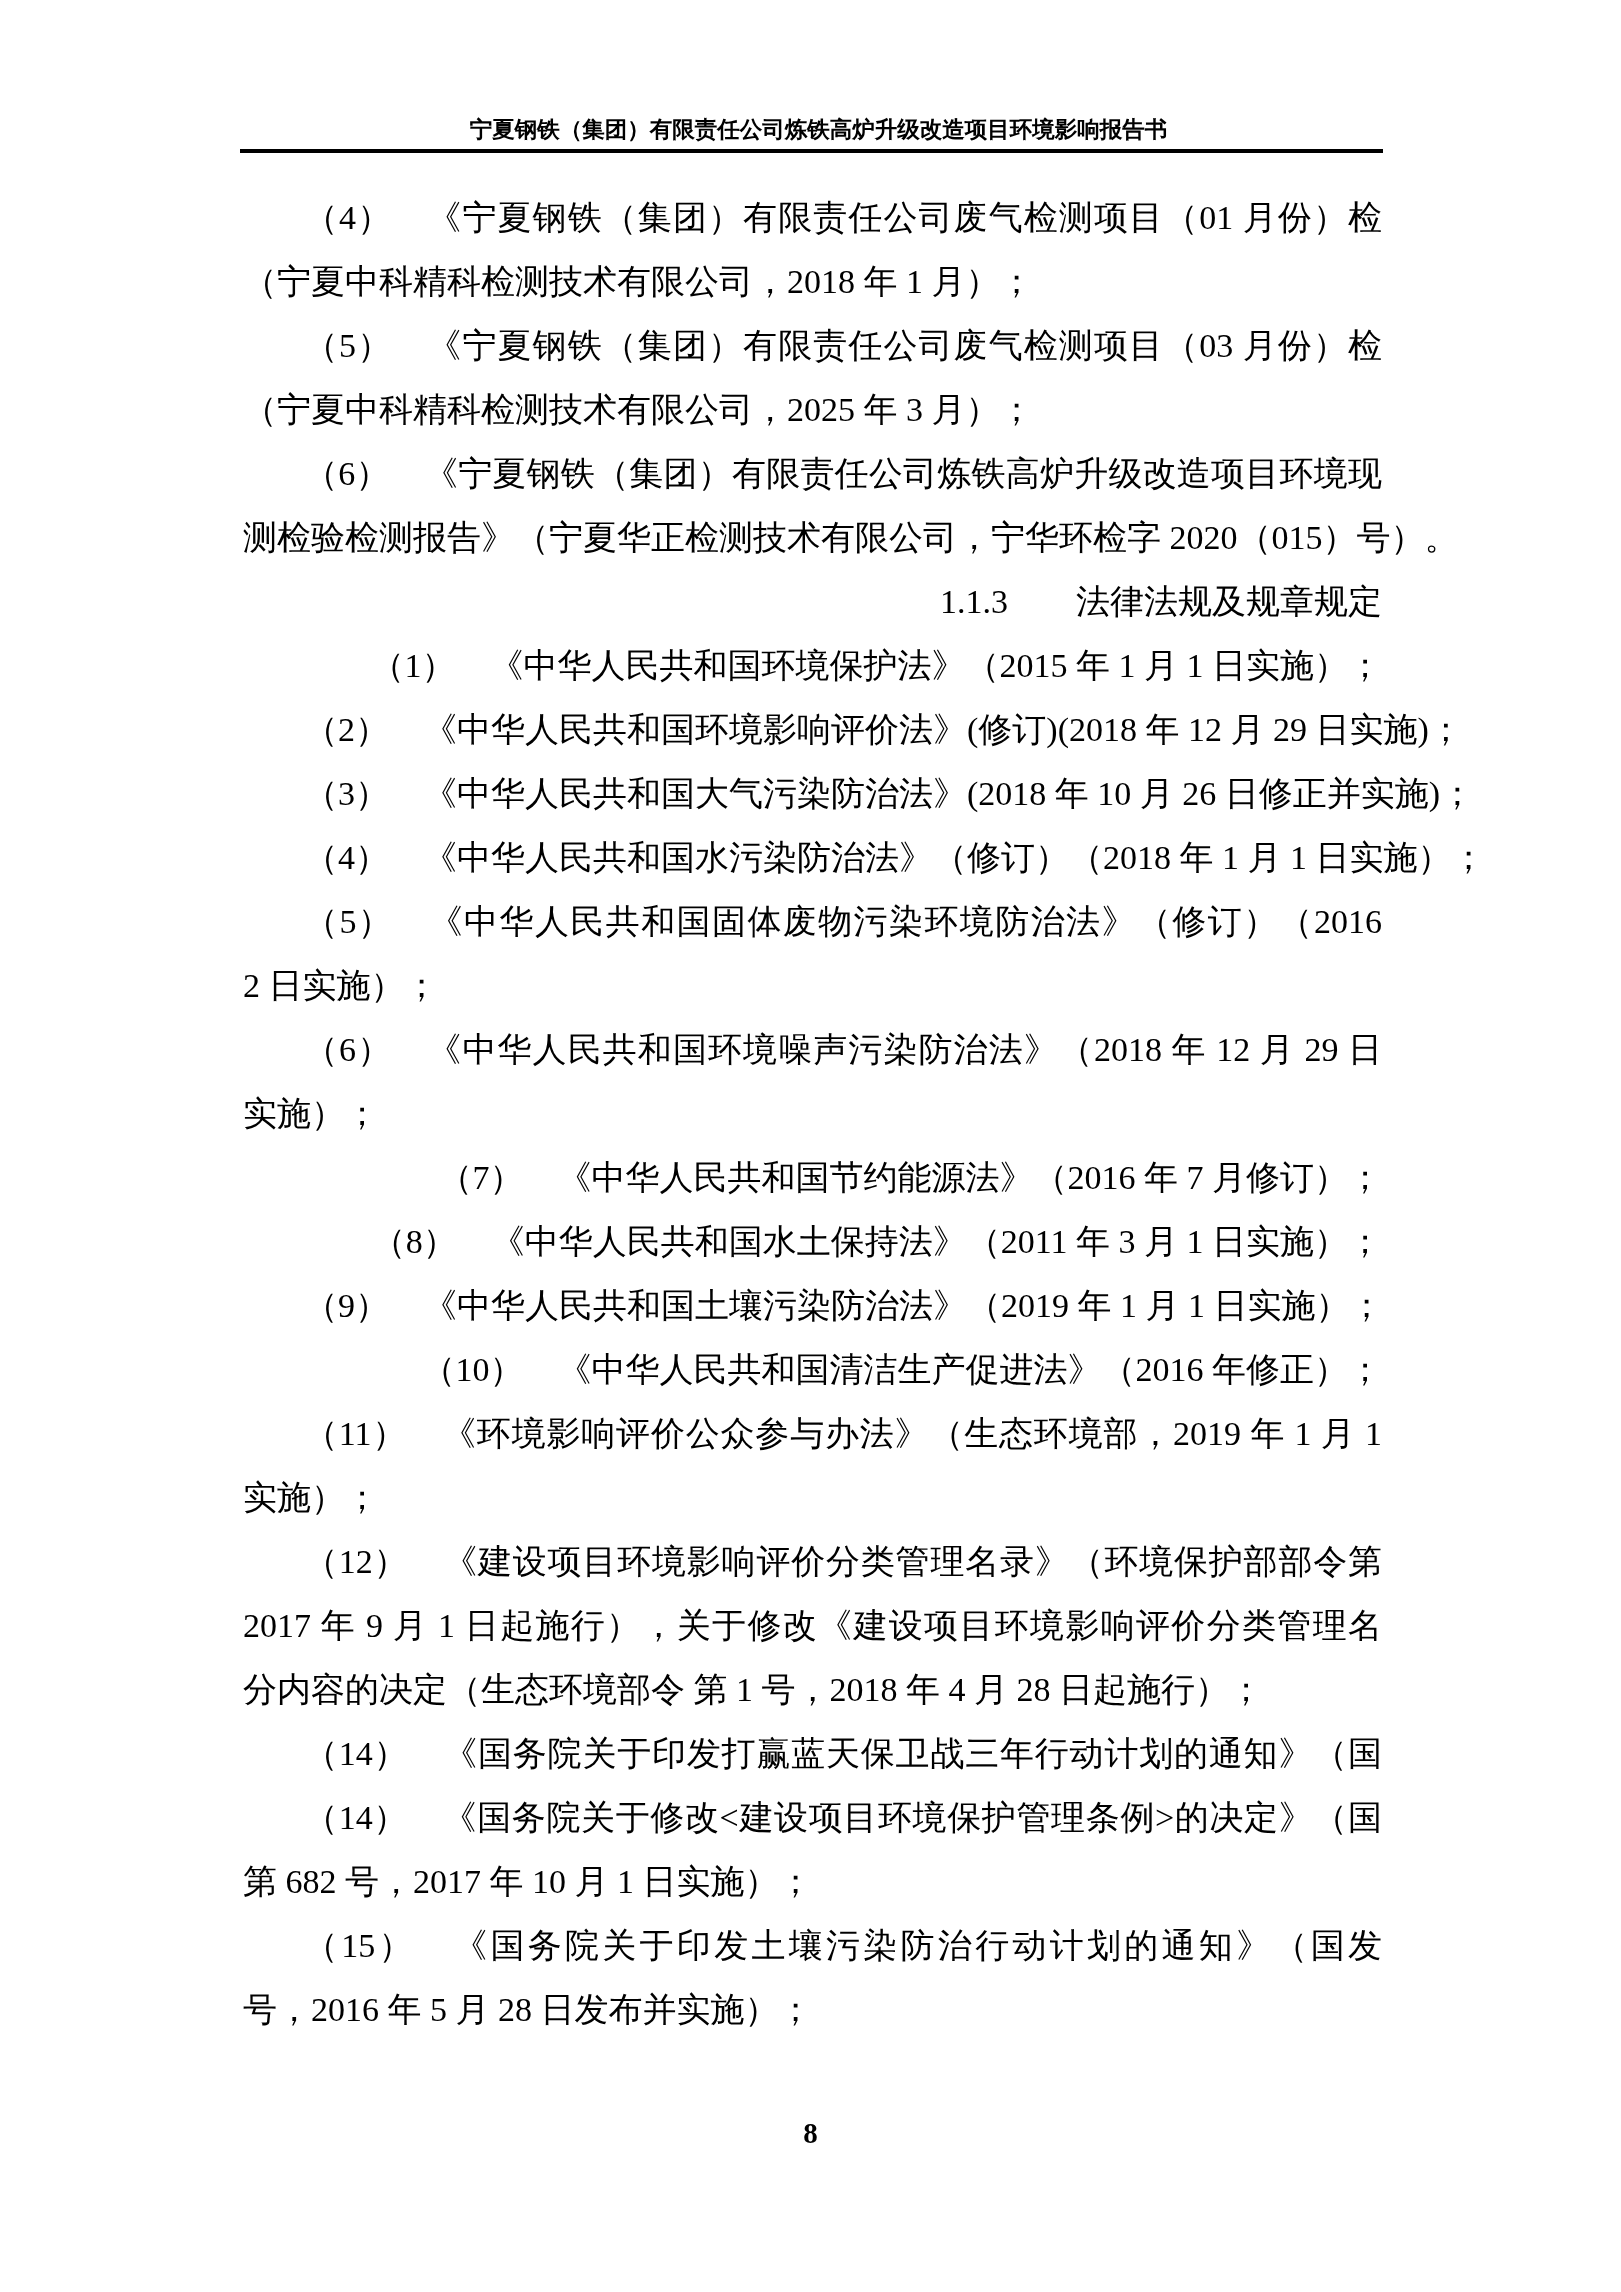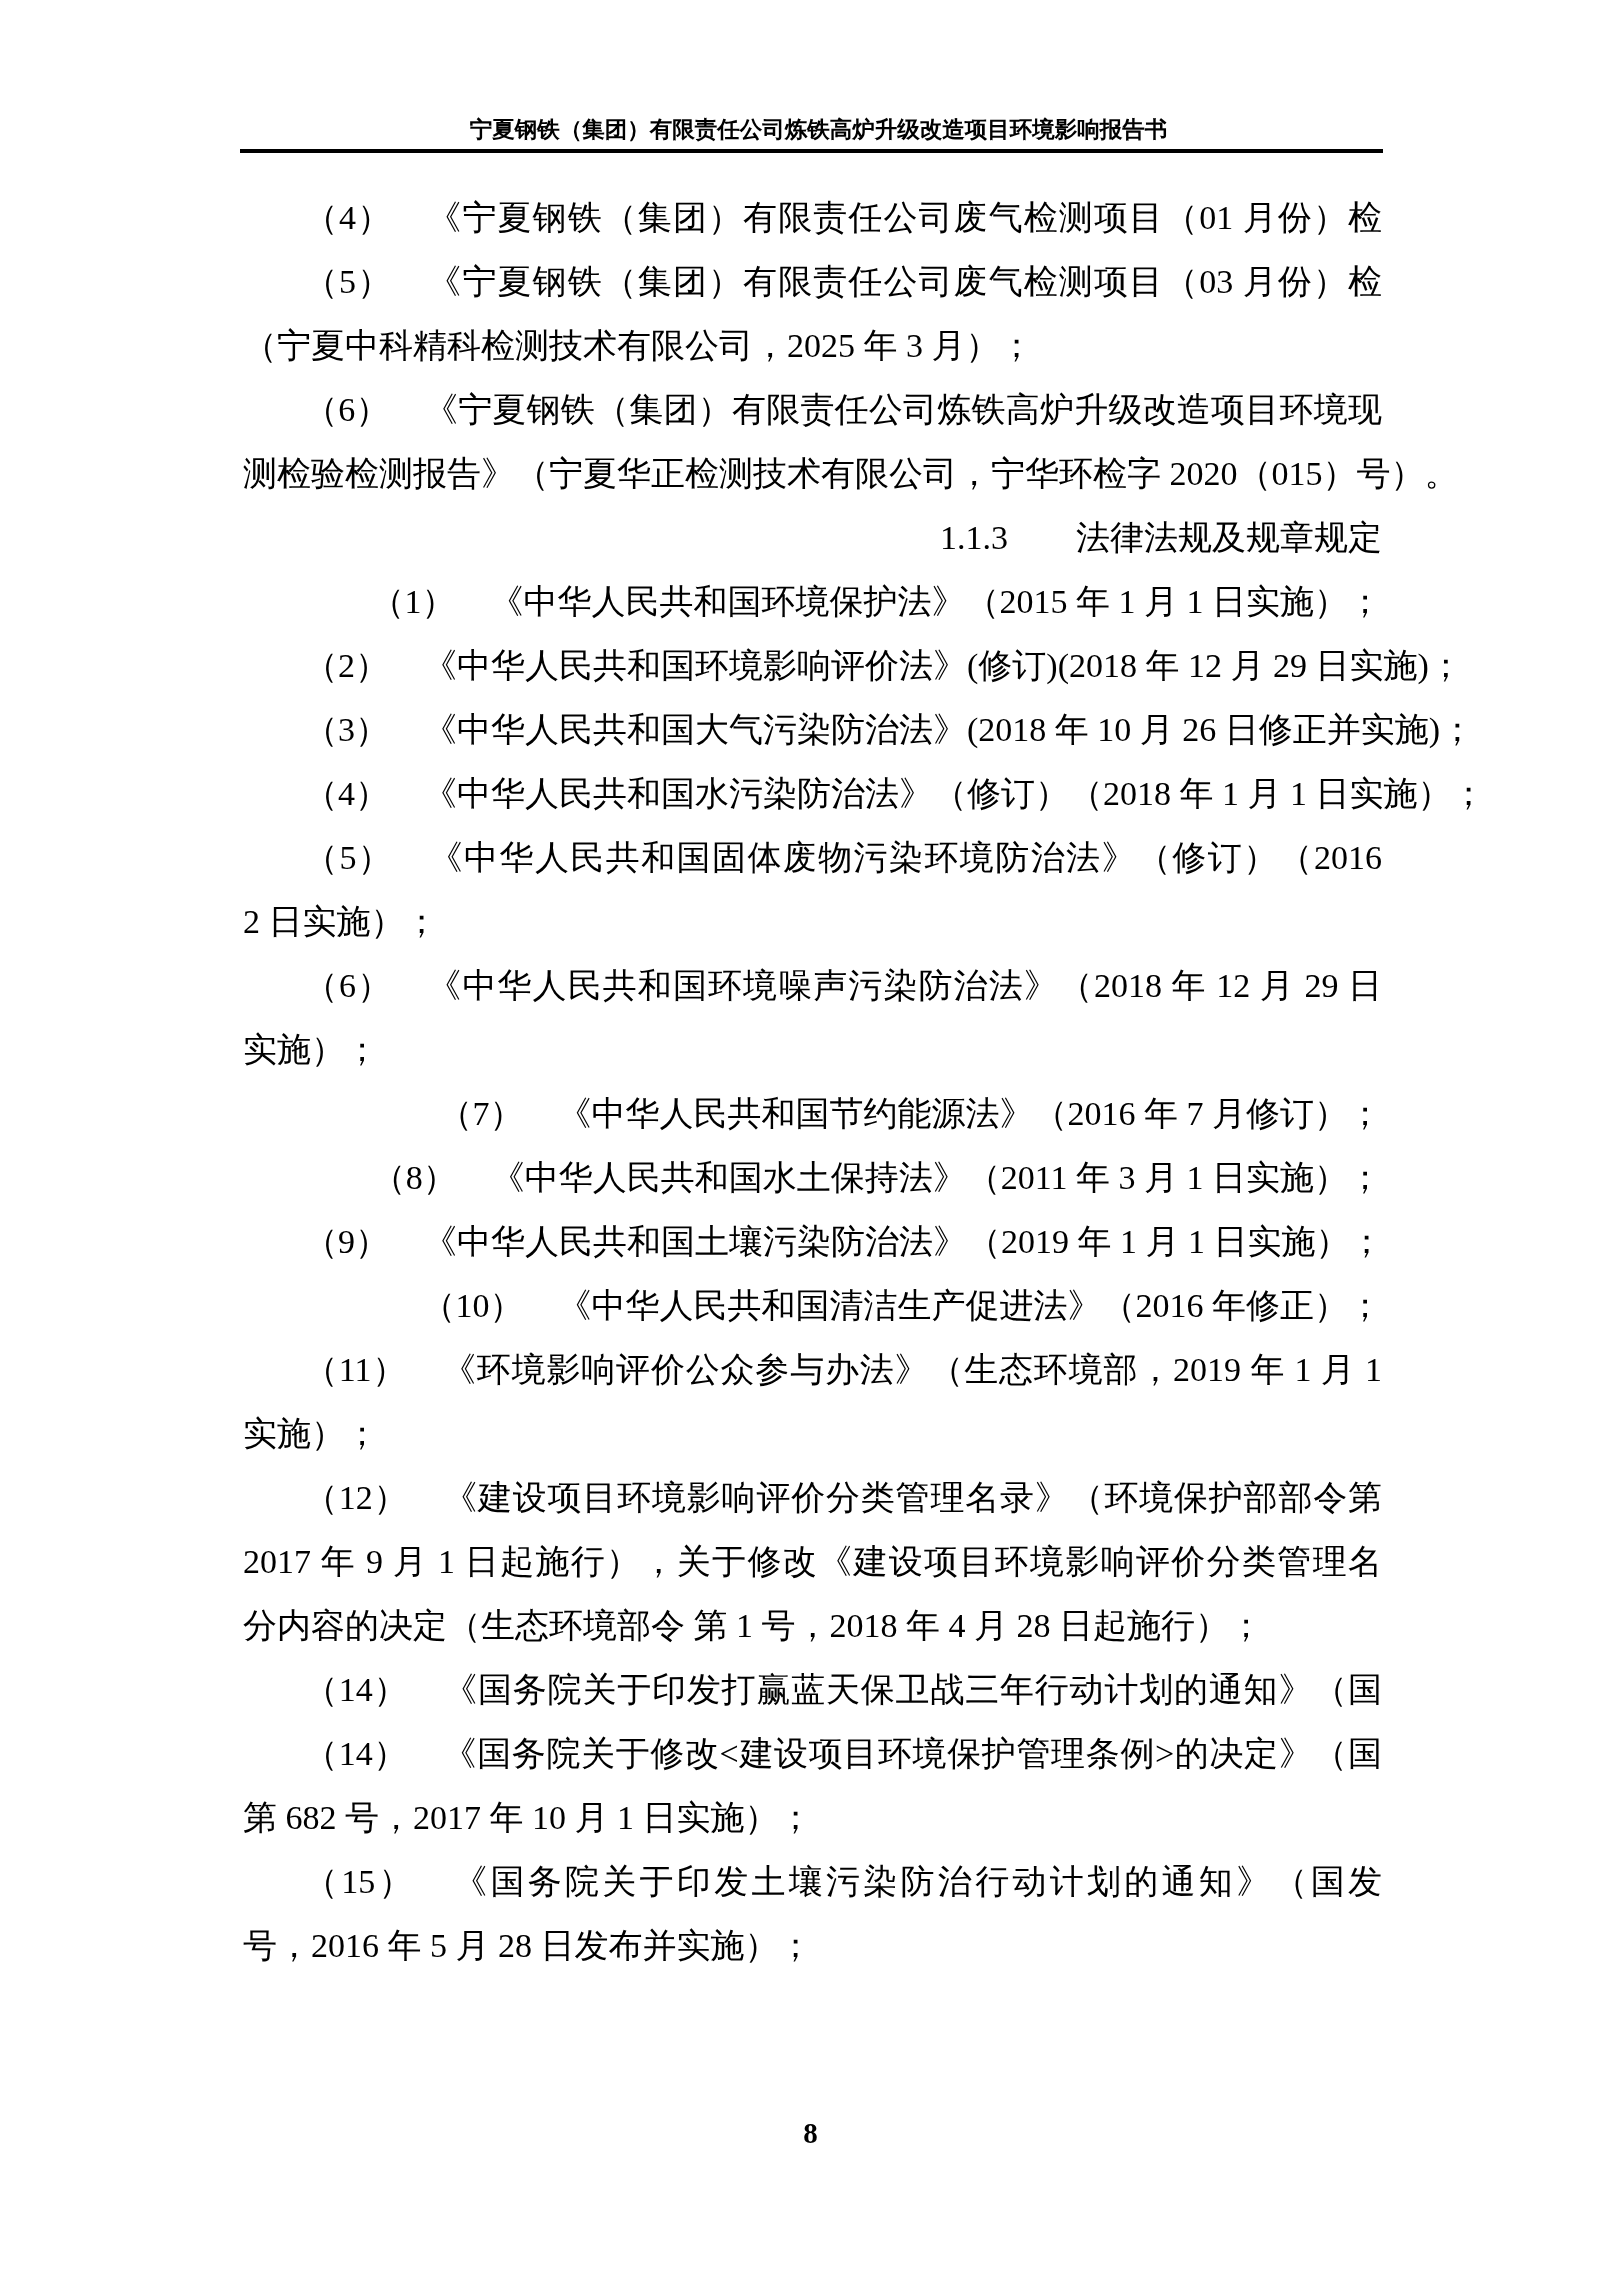--- a/index.html
+++ b/index.html
@@ -80,20 +80,21 @@
 <body>
 
 <div class="page">
 
   <div class="header-title">宁夏钢铁（集团）有限责任公司炼铁高炉升级改造项目环境影响报告书</div>
 
   <div class="header-rule"></div>
 
   <div class="content" id="lines-container">
       <div class="line indent justify">（4）　《宁夏钢铁（集团）有限责任公司废气检测项目（01 月份）检测报告》</div>
+      <div class="line">（宁夏中科精科检测技术有限公司，2018 年 1 月）；</div>
       <div class="line indent justify">（5）　《宁夏钢铁（集团）有限责任公司废气检测项目（03 月份）检测报告》</div>
       <div class="line">（宁夏中科精科检测技术有限公司，2025 年 3 月）；</div>
       <div class="line indent justify">（6）　《宁夏钢铁（集团）有限责任公司炼铁高炉升级改造项目环境现状监</div>
       <div class="line">测检验检测报告》（宁夏华正检测技术有限公司，宁华环检字 2020（015）号）。</div>
       <div class="line indent heading">1.1.3　　法律法规及规章规定</div>
       <div class="line indent">（1）　《中华人民共和国环境保护法》（2015 年 1 月 1 日实施）；</div>
       <div class="line indent">（2）　《中华人民共和国环境影响评价法》(修订)(2018 年 12 月 29 日实施)；</div>
       <div class="line indent">（3）　《中华人民共和国大气污染防治法》(2018 年 10 月 26 日修正并实施)；</div>
       <div class="line indent">（4）　《中华人民共和国水污染防治法》（修订）（2018 年 1 月 1 日实施）；</div>
       <div class="line indent justify">（5）　《中华人民共和国固体废物污染环境防治法》（修订）（2016 年 11 月</div>

